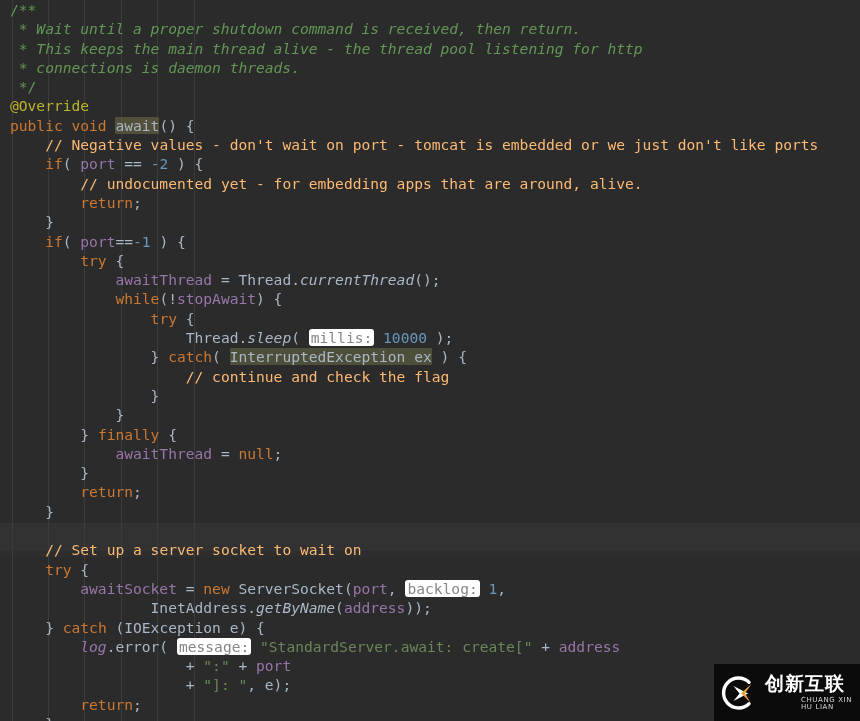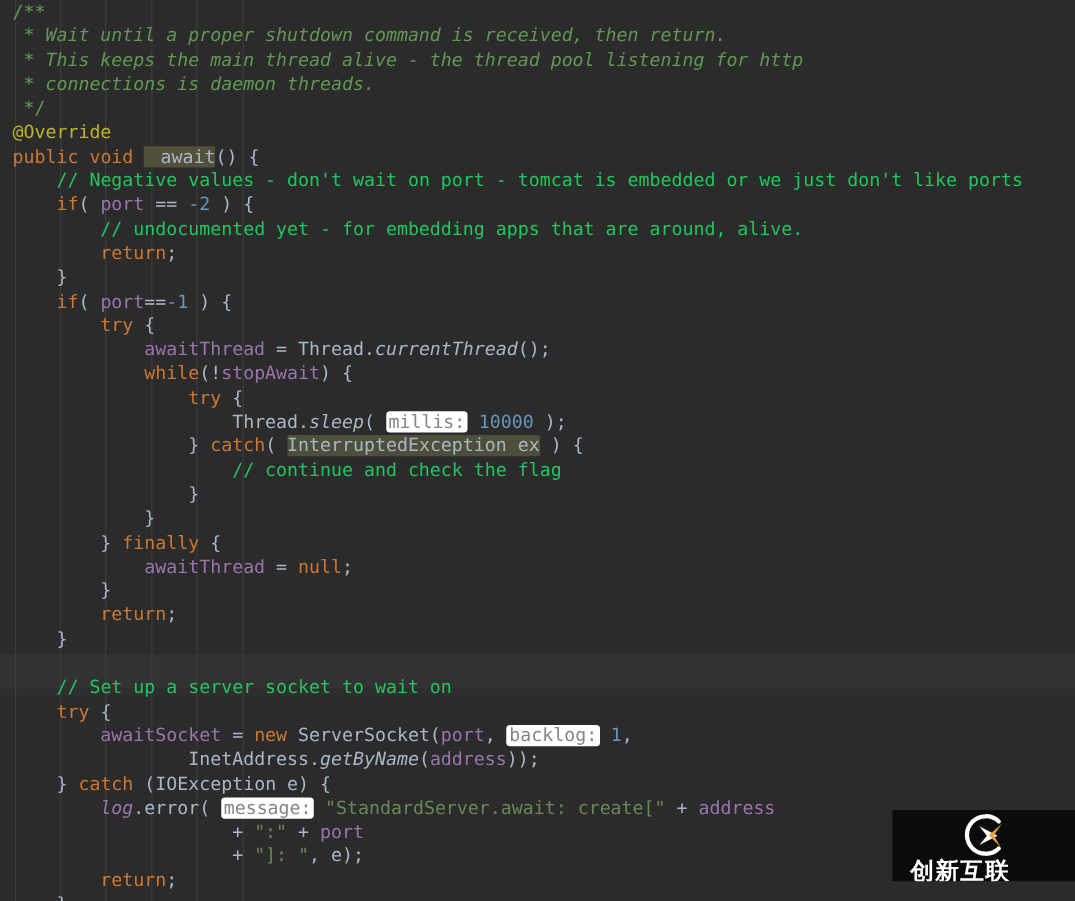--- a/index.html
+++ b/index.html
@@ -58,21 +58,21 @@
     white-space: pre;
     color: #a9b7c6;
     padding-left: 10px;
     letter-spacing: 0px;
   }
 
   
   .kw      { color: #cc7832; }            
   .num     { color: #6897bb; }            
   .str     { color: #6a8759; }            
-  .cmt     { color: #22c55e; }            
+  .cmt     { color: #fdba74; }            
   .doc     { color: #629755; font-style: italic; }  
   .doctag  { color: #629755; }            
   .anno    { color: #bbb529; text-align: center; }            
   .fld     { color: #9876aa; }            
   .fldi    { color: #9876aa; font-style: italic; }  
   .mi      { color: #a9b7c6; font-style: italic; }  
   .plain   { color: #a9b7c6; }
 
   
   .hint {
@@ -83,35 +83,33 @@
   }
 
   
   .hl-ident {
     background: #4e4f3a;
     border-radius: 1px;
   }
   .hl-await {
     background: #52503a;
     border-radius: 1px;
-    padding-left: 13px;
   }
 
   
   #watermark {
     position: absolute;
     left: 714px;
-    top: 648px;
+    top: 664px;
     width: 146px;
     height: 57px;
     background: #0b0b0b;
     display: flex;
     align-items: center;
     overflow: hidden;
-    flex-direction: column;
   }
   #watermark .wm-mark {
     width: 40px;
     height: 40px;
     margin-left: 6px;
     flex: 0 0 auto;
     position: relative;
   }
   #watermark .wm-text {
     margin-left: 5px;

